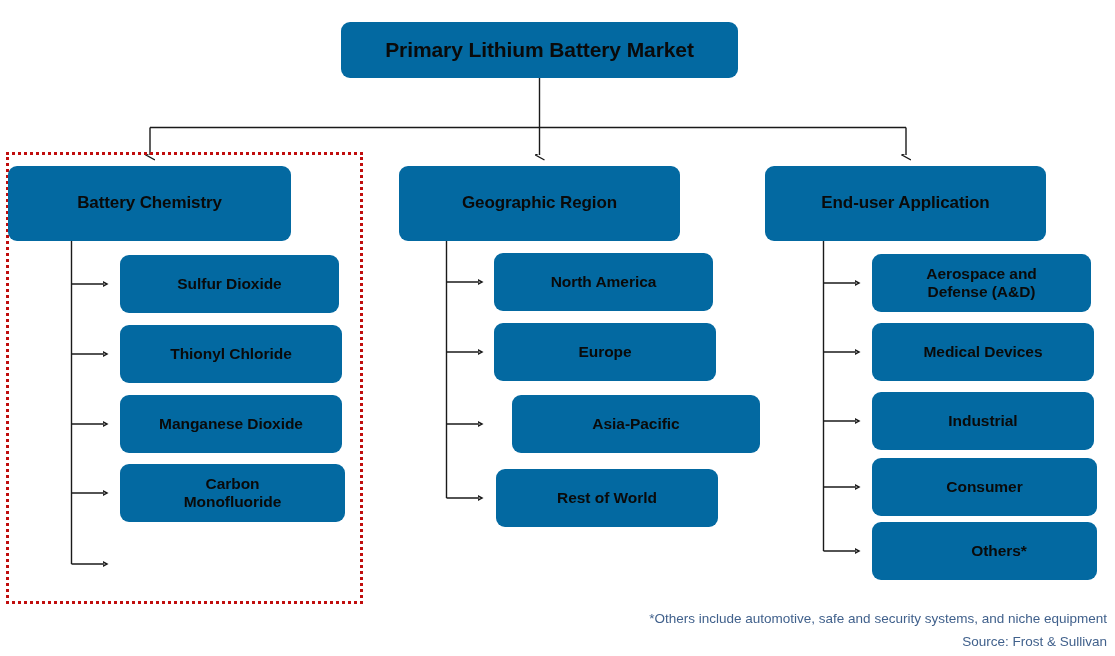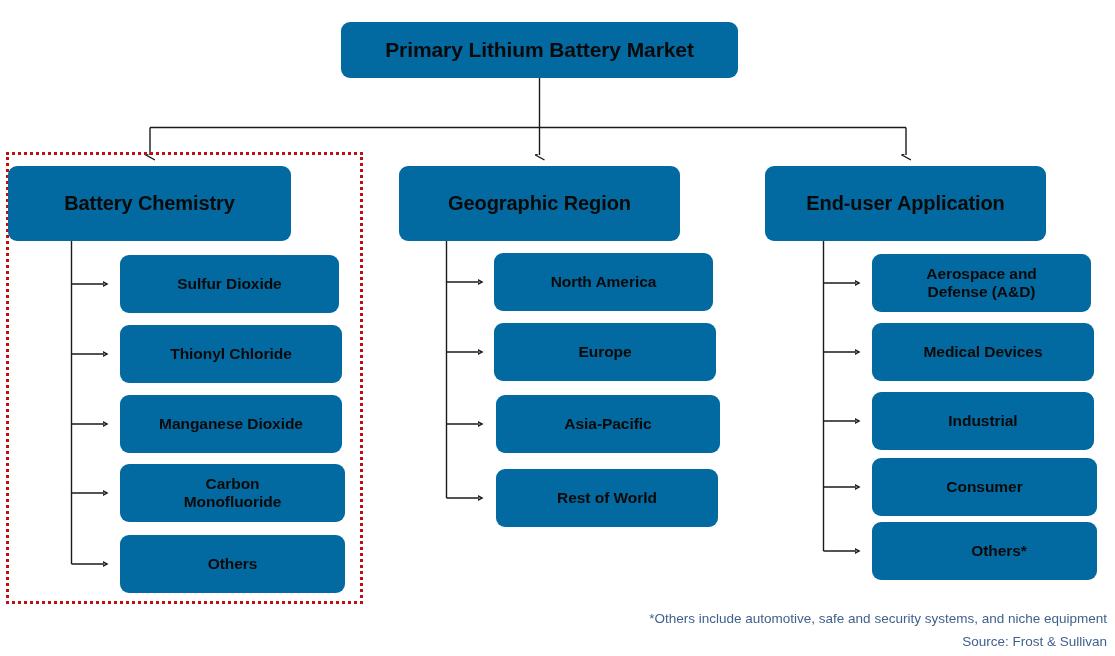--- a/index.html
+++ b/index.html
@@ -32,21 +32,21 @@
     color: #0a0a0a;
     font-weight: bold;
     box-sizing: border-box;
     line-height: 1.18;
   }
   .box.root {
     font-size: 21px;
     letter-spacing: -0.1px;
   }
   .box.category {
-    font-size: 20px;
+    font-size: 17px;
     letter-spacing: -0.1px;
   }
   .box.leaf {
     font-size: 15.5px;
     padding: 0 8px;
     letter-spacing: -0.05px;
   }
 
   
   #wires {
@@ -137,27 +137,26 @@
   <div id="highlight-region" style="left:6px; top:152px; width:357px; height:452px;"></div>
 
   <div class="box root" style="left:341px; top:22px; width:397px; height:56px;">Primary Lithium Battery Market</div>
 
   <div class="box category" style="left:8px; top:166px; width:283px; height:75px;">Battery Chemistry</div>
 
   <div class="box leaf" style="left:120px; top:255px; width:219px; height:58px;">Sulfur Dioxide</div>
   <div class="box leaf" style="left:120px; top:325px; width:222px; height:58px;">Thionyl Chloride</div>
   <div class="box leaf" style="left:120px; top:395px; width:222px; height:58px;">Manganese Dioxide</div>
   <div class="box leaf" style="left:120px; top:464px; width:225px; height:58px;">Carbon<br>Monofluoride</div>
-  <div class="box leaf" style="left:120px; top:535px; width:225px; height:58px;">Others</div>
 
   <div class="box category" style="left:399px; top:166px; width:281px; height:75px;">Geographic Region</div>
 
   <div class="box leaf" style="left:494px; top:253px; width:219px; height:58px;">North America</div>
   <div class="box leaf" style="left:494px; top:323px; width:222px; height:58px;">Europe</div>
-  <div class="box leaf" style="left:496px; top:395px; width:224px; height:58px;">Asia-Pacific</div>
+  <div class="box leaf" style="left:512px; top:395px; width:248px; height:58px;">Asia-Pacific</div>
   <div class="box leaf" style="left:496px; top:469px; width:222px; height:58px;">Rest of World</div>
 
   <div class="box category" style="left:765px; top:166px; width:281px; height:75px;">End-user Application</div>
 
   <div class="box leaf" style="left:872px; top:254px; width:219px; height:58px;">Aerospace and<br>Defense (A&amp;D)</div>
   <div class="box leaf" style="left:872px; top:323px; width:222px; height:58px;">Medical Devices</div>
   <div class="box leaf" style="left:872px; top:392px; width:222px; height:58px;">Industrial</div>
   <div class="box leaf" style="left:872px; top:458px; width:225px; height:58px;">Consumer</div>
   <div class="box leaf" style="left:872px; top:522px; width:225px; height:58px;padding-left:37px;">Others*</div>
 

